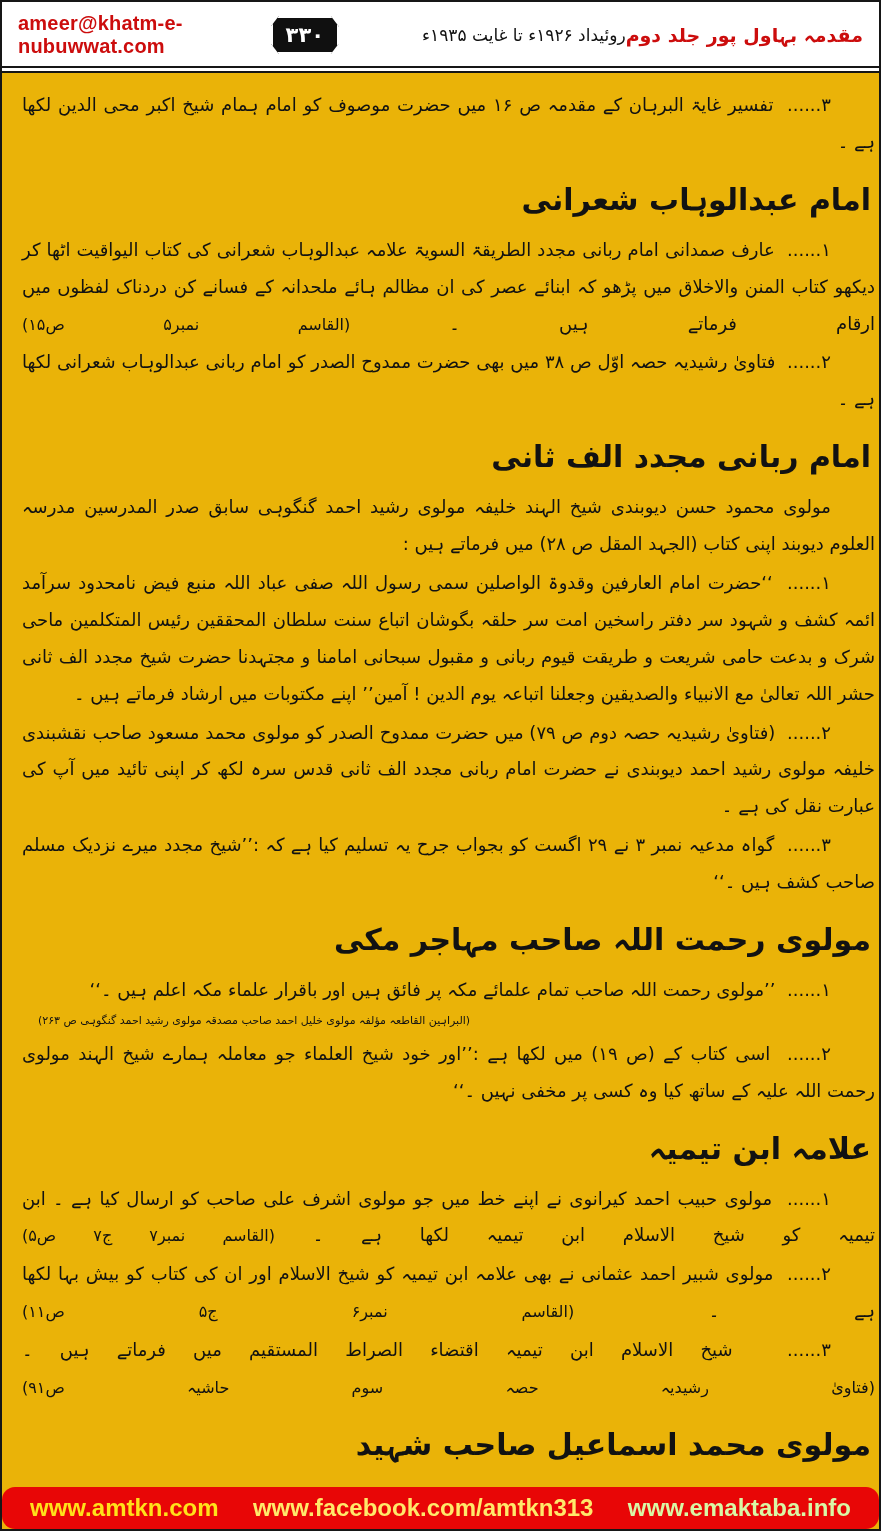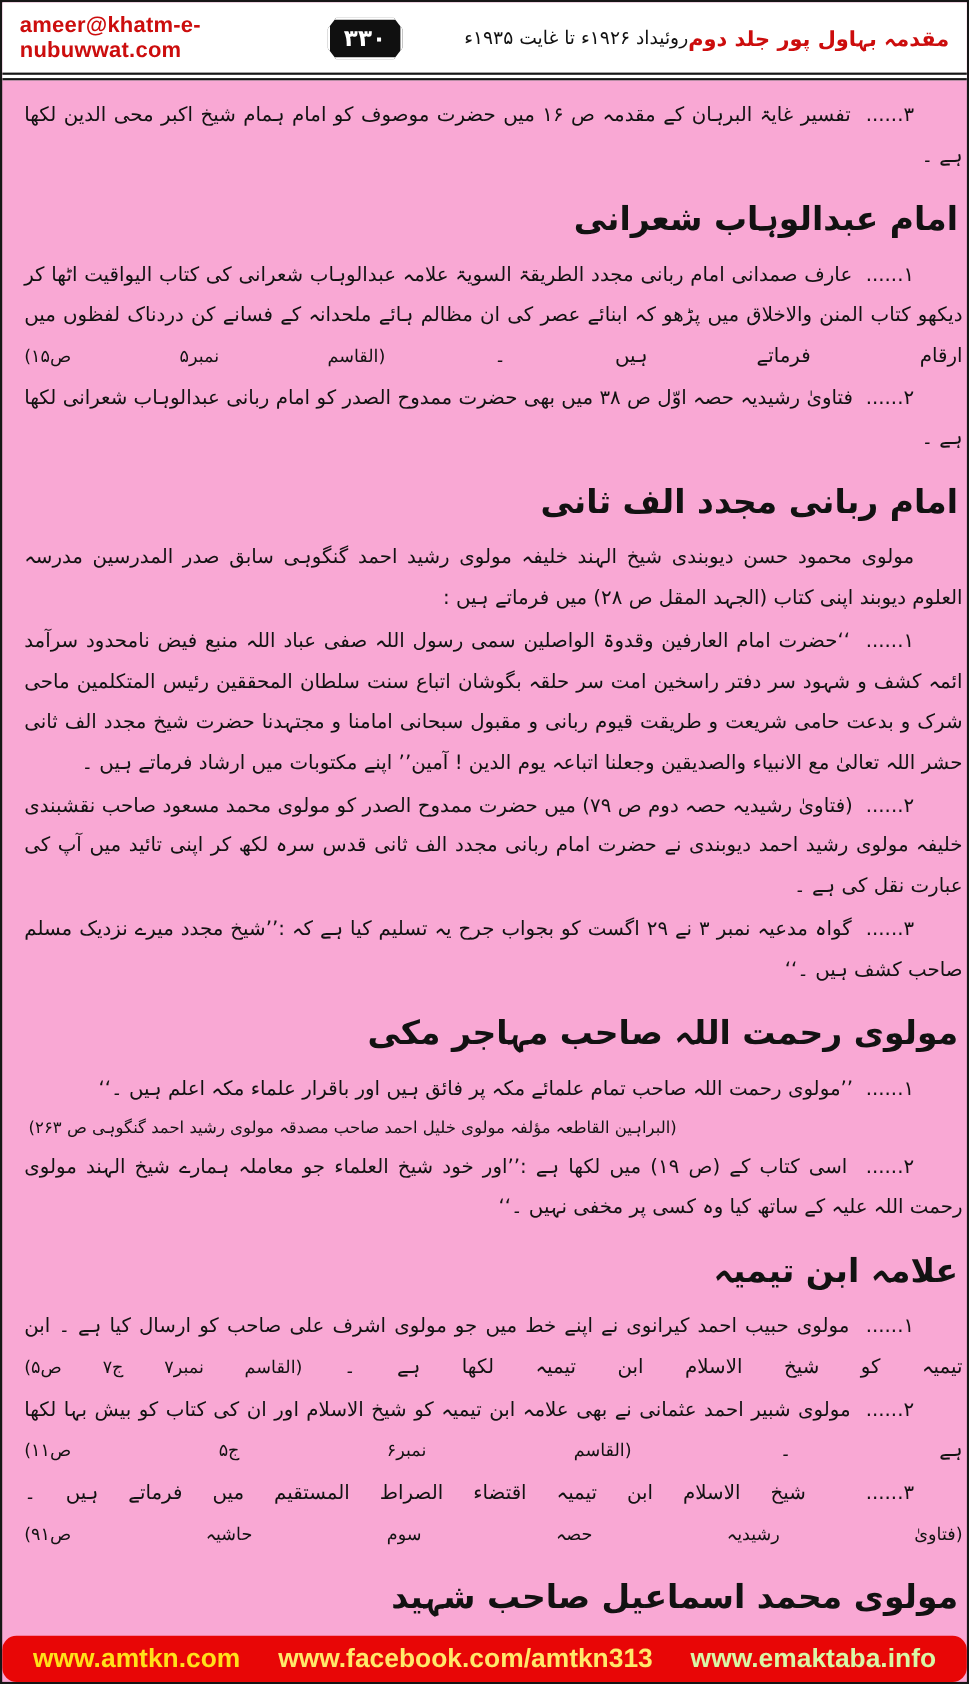--- a/index.html
+++ b/index.html
@@ -1,52 +1,52 @@
 <!DOCTYPE html>
 <html lang="ur"><head>
 <meta charset="utf-8">
 <style>
   * { margin:0; padding:0; box-sizing:border-box; }
   html,body { background:#e9e9e9; }
   body { font-family:"DejaVu Sans", sans-serif; }
 
   .page {
-    width:881px; height:1531px; margin:0 auto; background:#f9a8d4;
+    width:881px; height:1531px; margin:0 auto; background:#eab308;
     border:2px solid #161616; display:flex; flex-direction:column; overflow:hidden;
   }
 
   
   .header {
     display:flex; align-items:center; justify-content:space-between;
     padding:10px 16px 8px 16px; border-bottom:7px double #161616; background:#fff;
   }
   .email {
     font-family:"Liberation Sans", sans-serif; font-weight:bold; font-size:20px;
     text-decoration:none; letter-spacing:0.2px;
   }
-  .hdr-center { display:flex; align-items:center; gap:8px; }
+  .hdr-center { display:flex; align-items:center; gap:35px; }
   .badge {
     min-width:58px; text-align:center; background:#101010; color:#fff;
     font-size:21px; font-weight:bold; padding:7px 15px;
     clip-path:polygon(12% 0, 88% 0, 100% 28%, 100% 72%, 88% 100%, 12% 100%, 0 72%, 0 28%);
     box-shadow:inset 0 0 0 2px #ffffff;
   }
   .hdr-date { direction:rtl; font-size:17px; color:#111; white-space:nowrap;margin-left:48px; }
   .hdr-title { direction:rtl; font-size:19px; font-weight:bold; white-space:nowrap; }
 
   
   .content {
     flex:1; direction:rtl; text-align:justify; color:#121212;
     padding:14px 4px 6px 20px; font-size:18px; line-height:2.05; overflow:hidden;
   }
   .item, .para { text-indent:44px; margin-bottom:2px; }
   .has-cite { text-align-last:justify; }
   .num { white-space:nowrap; letter-spacing:1px; }
   .cite { white-space:nowrap; font-size:16px; }
-  .cite-line { text-align:left; font-size:15px; line-height:1.9; margin:2px 0 4px 4px; }
+  .cite-line { text-align:left; font-size:11px; line-height:1.9; margin:2px 0 4px 16px; }
   .underlined { text-underline-offset:7px; text-decoration-thickness:1px; }
   .heading {
     text-align:right; font-weight:bold; font-size:30px; line-height:1.5;
     margin:16px 4px 10px 0; text-indent:0;
   }
 
   
   .footer {
     height:42px; display:flex; align-items:center; justify-content:space-between;
     padding:0 28px; font-family:"Liberation Sans", sans-serif;

